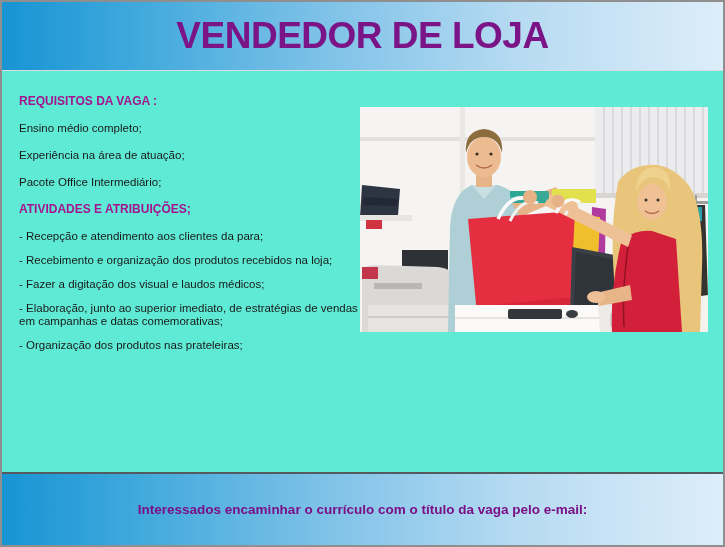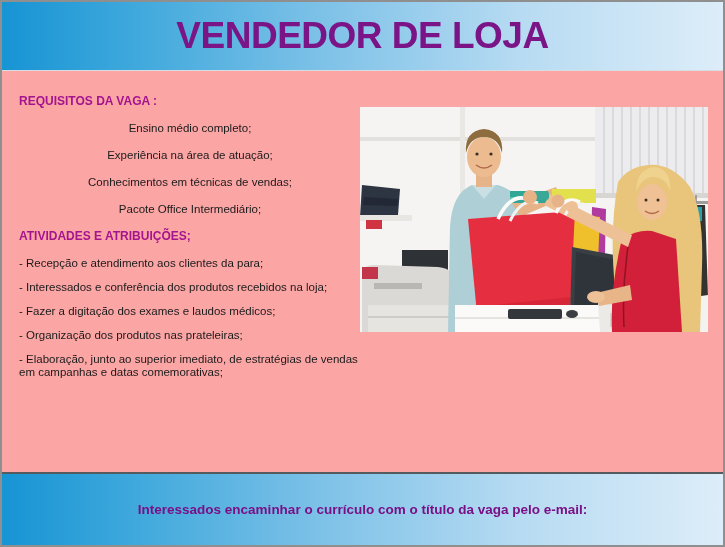--- a/index.html
+++ b/index.html
@@ -22,33 +22,33 @@
     height:69px;
     display:flex; align-items:center; justify-content:center;
     border-bottom:1px solid #d7dde1;
   }
   .banner.top h1 {
     font-size:37px; font-weight:bold; letter-spacing:-0.5px;
     color:#7B1587;
   }
 
   main {
-    flex:1; background:#fca5a5; position:relative; overflow:hidden;
+    flex:1; background:#5eead4; position:relative; overflow:hidden;
   }
 
   .text-col {
     position:absolute; left:17px; top:24px; width:342px;
     font-size:11.5px; line-height:13px; color:#1a1a1a;
   }
   .text-col h2 {
     font-size:12px; line-height:13px; font-weight:bold;
     color:#A4148E; margin:0 0 14px 0;
   }
   .text-col h2.act { margin-top:1px; }
-  .text-col p.req { margin:0 0 14px 0;text-align:center; }
+  .text-col p.req { margin:0 0 14px 0; }
   .text-col p.act { margin:0 0 11px 0; }
 
   .photo {
     position:absolute; left:358px; top:36px; width:348px; height:225px;
   }
   .photo svg { display:block; width:348px; height:225px; }
 
   .banner.bottom {
     height:73px;
     border-top:2px solid #555a5e;
@@ -68,29 +68,28 @@
   <header class="banner top">
     <h1>VENDEDOR DE LOJA</h1>
   </header>
 
   <main>
 
     <section class="text-col">
       <h2>REQUISITOS DA VAGA :</h2>
       <p class="req">Ensino médio completo;</p>
       <p class="req">Experiência na área de atuação;</p>
-      <p class="req">Conhecimentos em técnicas de vendas;</p>
       <p class="req">Pacote Office Intermediário;</p>
 
       <h2 class="act">ATIVIDADES E ATRIBUIÇÕES;</h2>
       <p class="act">- Recepção e atendimento aos clientes da para;</p>
-      <p class="act">- Interessados e conferência dos produtos recebidos na loja;</p>
-      <p class="act">- Fazer a digitação dos exames e laudos médicos;</p>
+      <p class="act">- Recebimento e organização dos produtos recebidos na loja;</p>
+      <p class="act">- Fazer a digitação dos visual e laudos médicos;</p>
+      <p class="act">- Elaboração, junto ao superior imediato, de estratégias de vendas em campanhas e datas comemorativas;</p>
       <p class="act">- Organização dos produtos nas prateleiras;</p>
-      <p class="act">- Elaboração, junto ao superior imediato, de estratégias de vendas em campanhas e datas comemorativas;</p>
     </section>
 
     <figure class="photo">
       <svg viewBox="0 0 348 225" xmlns="http://www.w3.org/2000/svg">
 
         <rect x="0" y="0" width="348" height="225" fill="#f5f4f2"></rect>
         <rect x="0" y="30" width="235" height="4" fill="#e3e1de"></rect>
         <rect x="100" y="0" width="5" height="92" fill="#eae8e5"></rect>
 
         <g>

